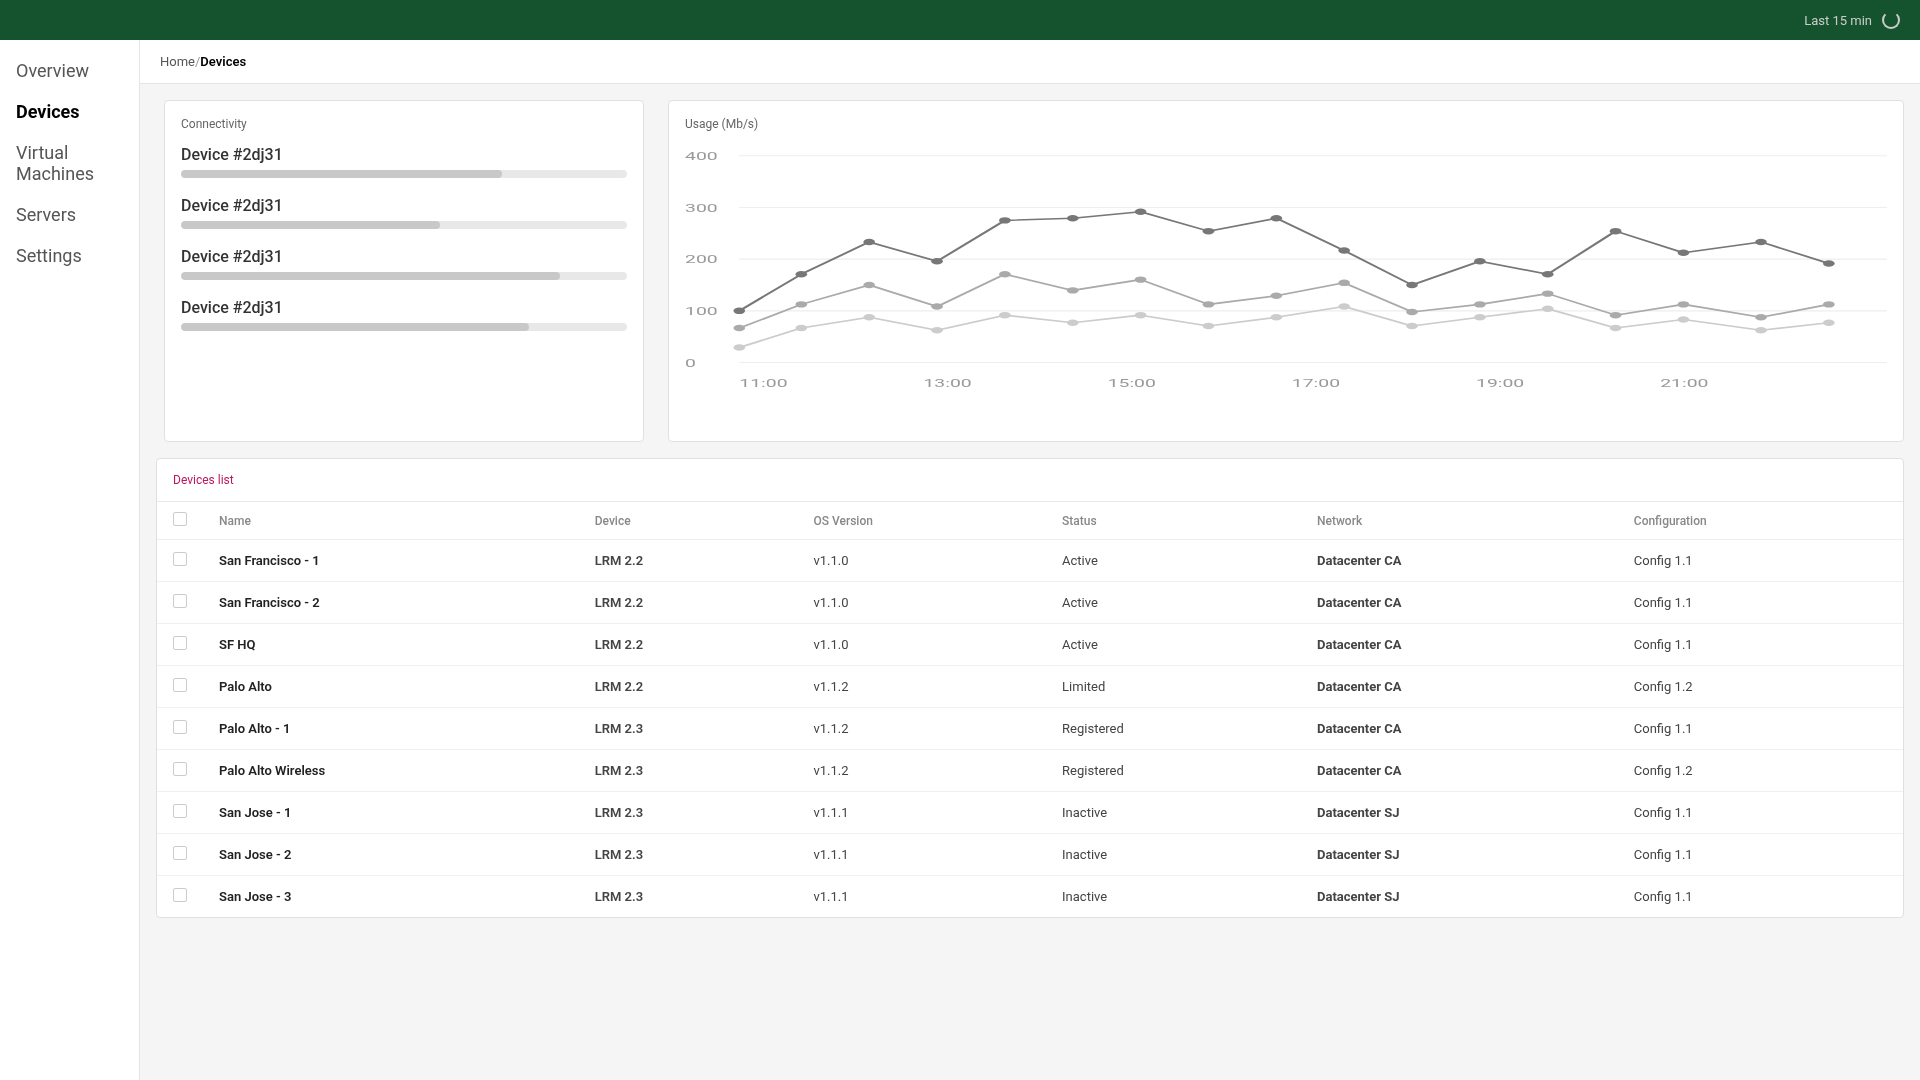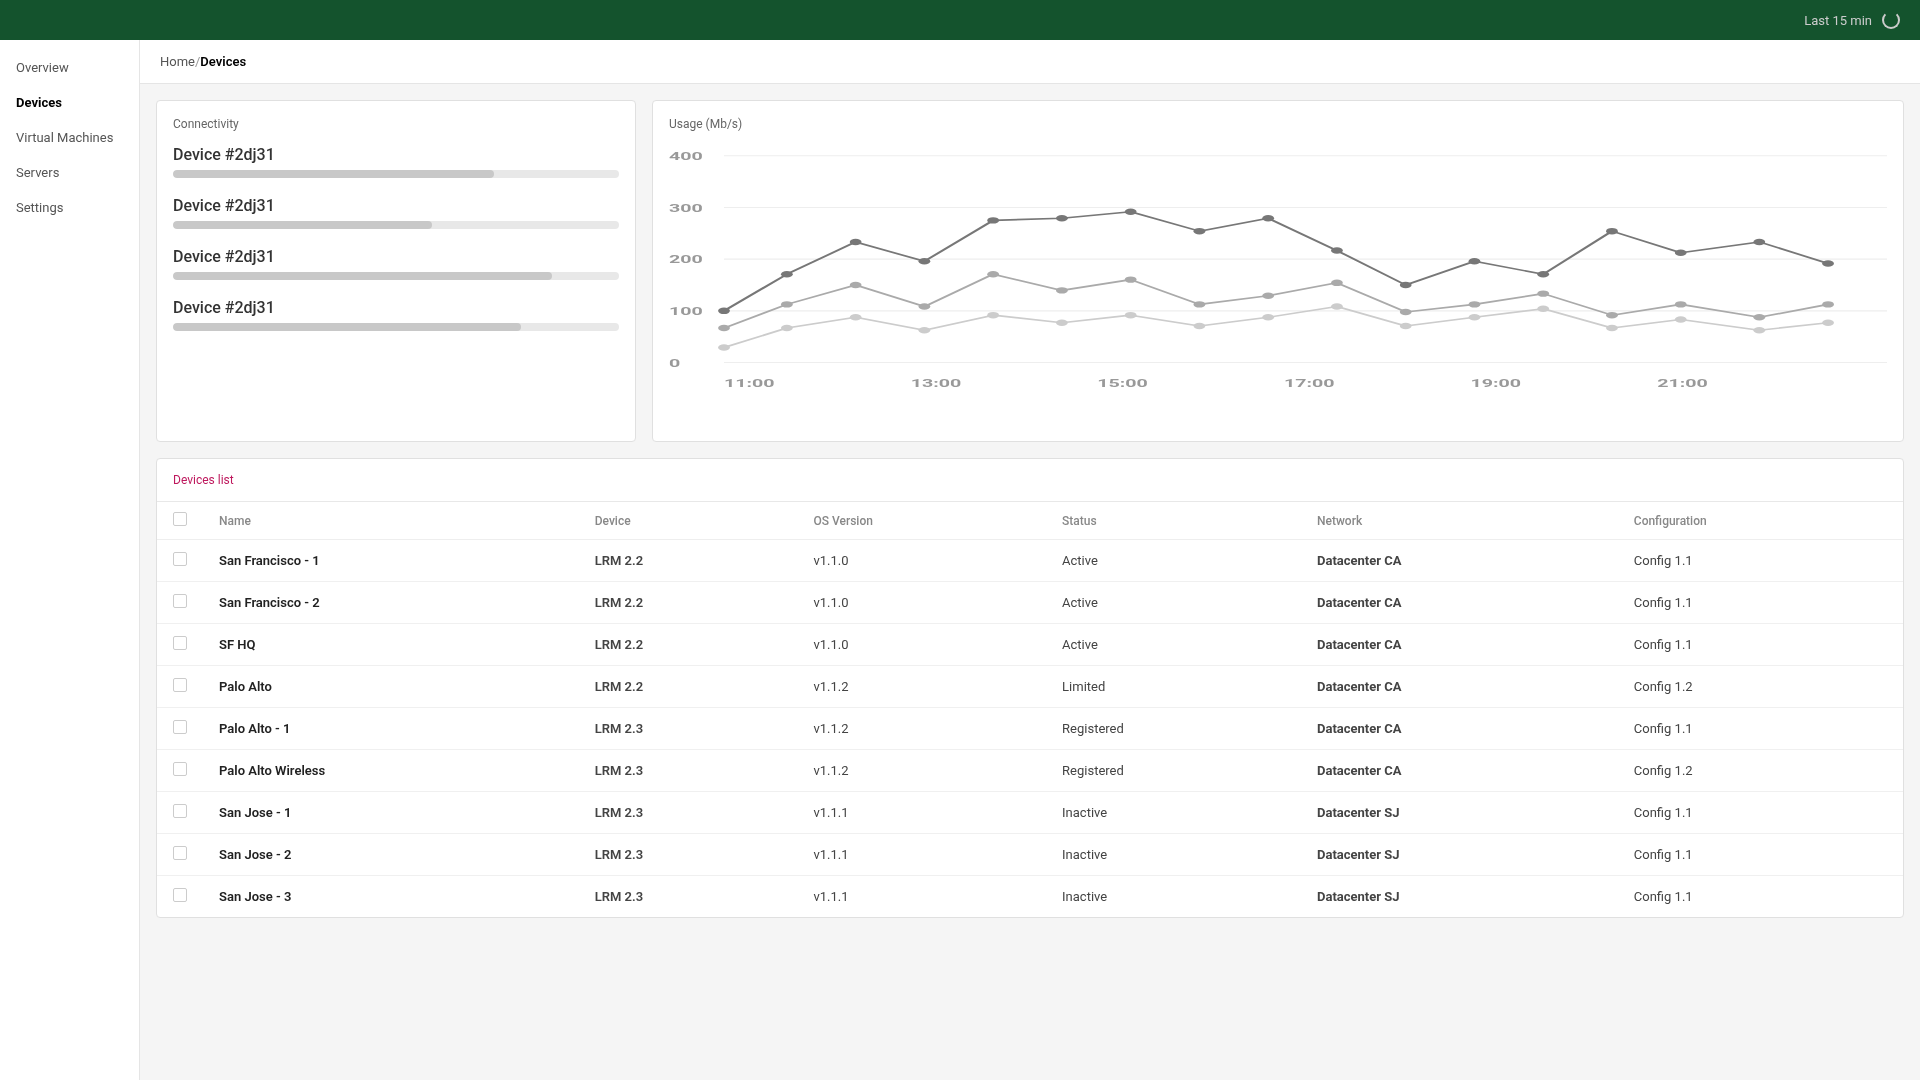--- a/index.html
+++ b/index.html
@@ -35,21 +35,21 @@
       width: 140px;
       background: #fff;
       border-right: 1px solid #e5e5e5;
       padding-top: 10px;
       flex-shrink: 0;
     }
     .sidebar-item {
       padding: 10px 16px;
       cursor: pointer;
       color: #555;
-      font-size: 13px;
+      font-size: 18px;
     }
     .sidebar-item.active { font-weight: 700; color: #000; }
 
     
     #main {
       flex: 1;
       overflow-y: auto;
       padding: 0;
     }
 
@@ -77,20 +77,21 @@
       display: flex;
       gap: 16px;
       margin-bottom: 16px;
     }
 
     .panel {
       background: #fff;
       border: 1px solid #e0e0e0;
       border-radius: 4px;
       padding: 16px;
+      margin-left: 8px;
     }
 
     .panel-title {
       font-size: 12px;
       color: #666;
       margin-bottom: 14px;
     }
 
     
     .connectivity-panel {
@@ -119,21 +120,20 @@
 
     
     .usage-panel {
       flex: 1;
     }
 
     
     .chart-container {
       width: 100%;
       height: 280px;
-      font-weight: bold;
     }
 
     
     .devices-list-panel {
       background: #fff;
       border: 1px solid #e0e0e0;
       border-radius: 4px;
       padding: 0;
     }
     .devices-list-header {

